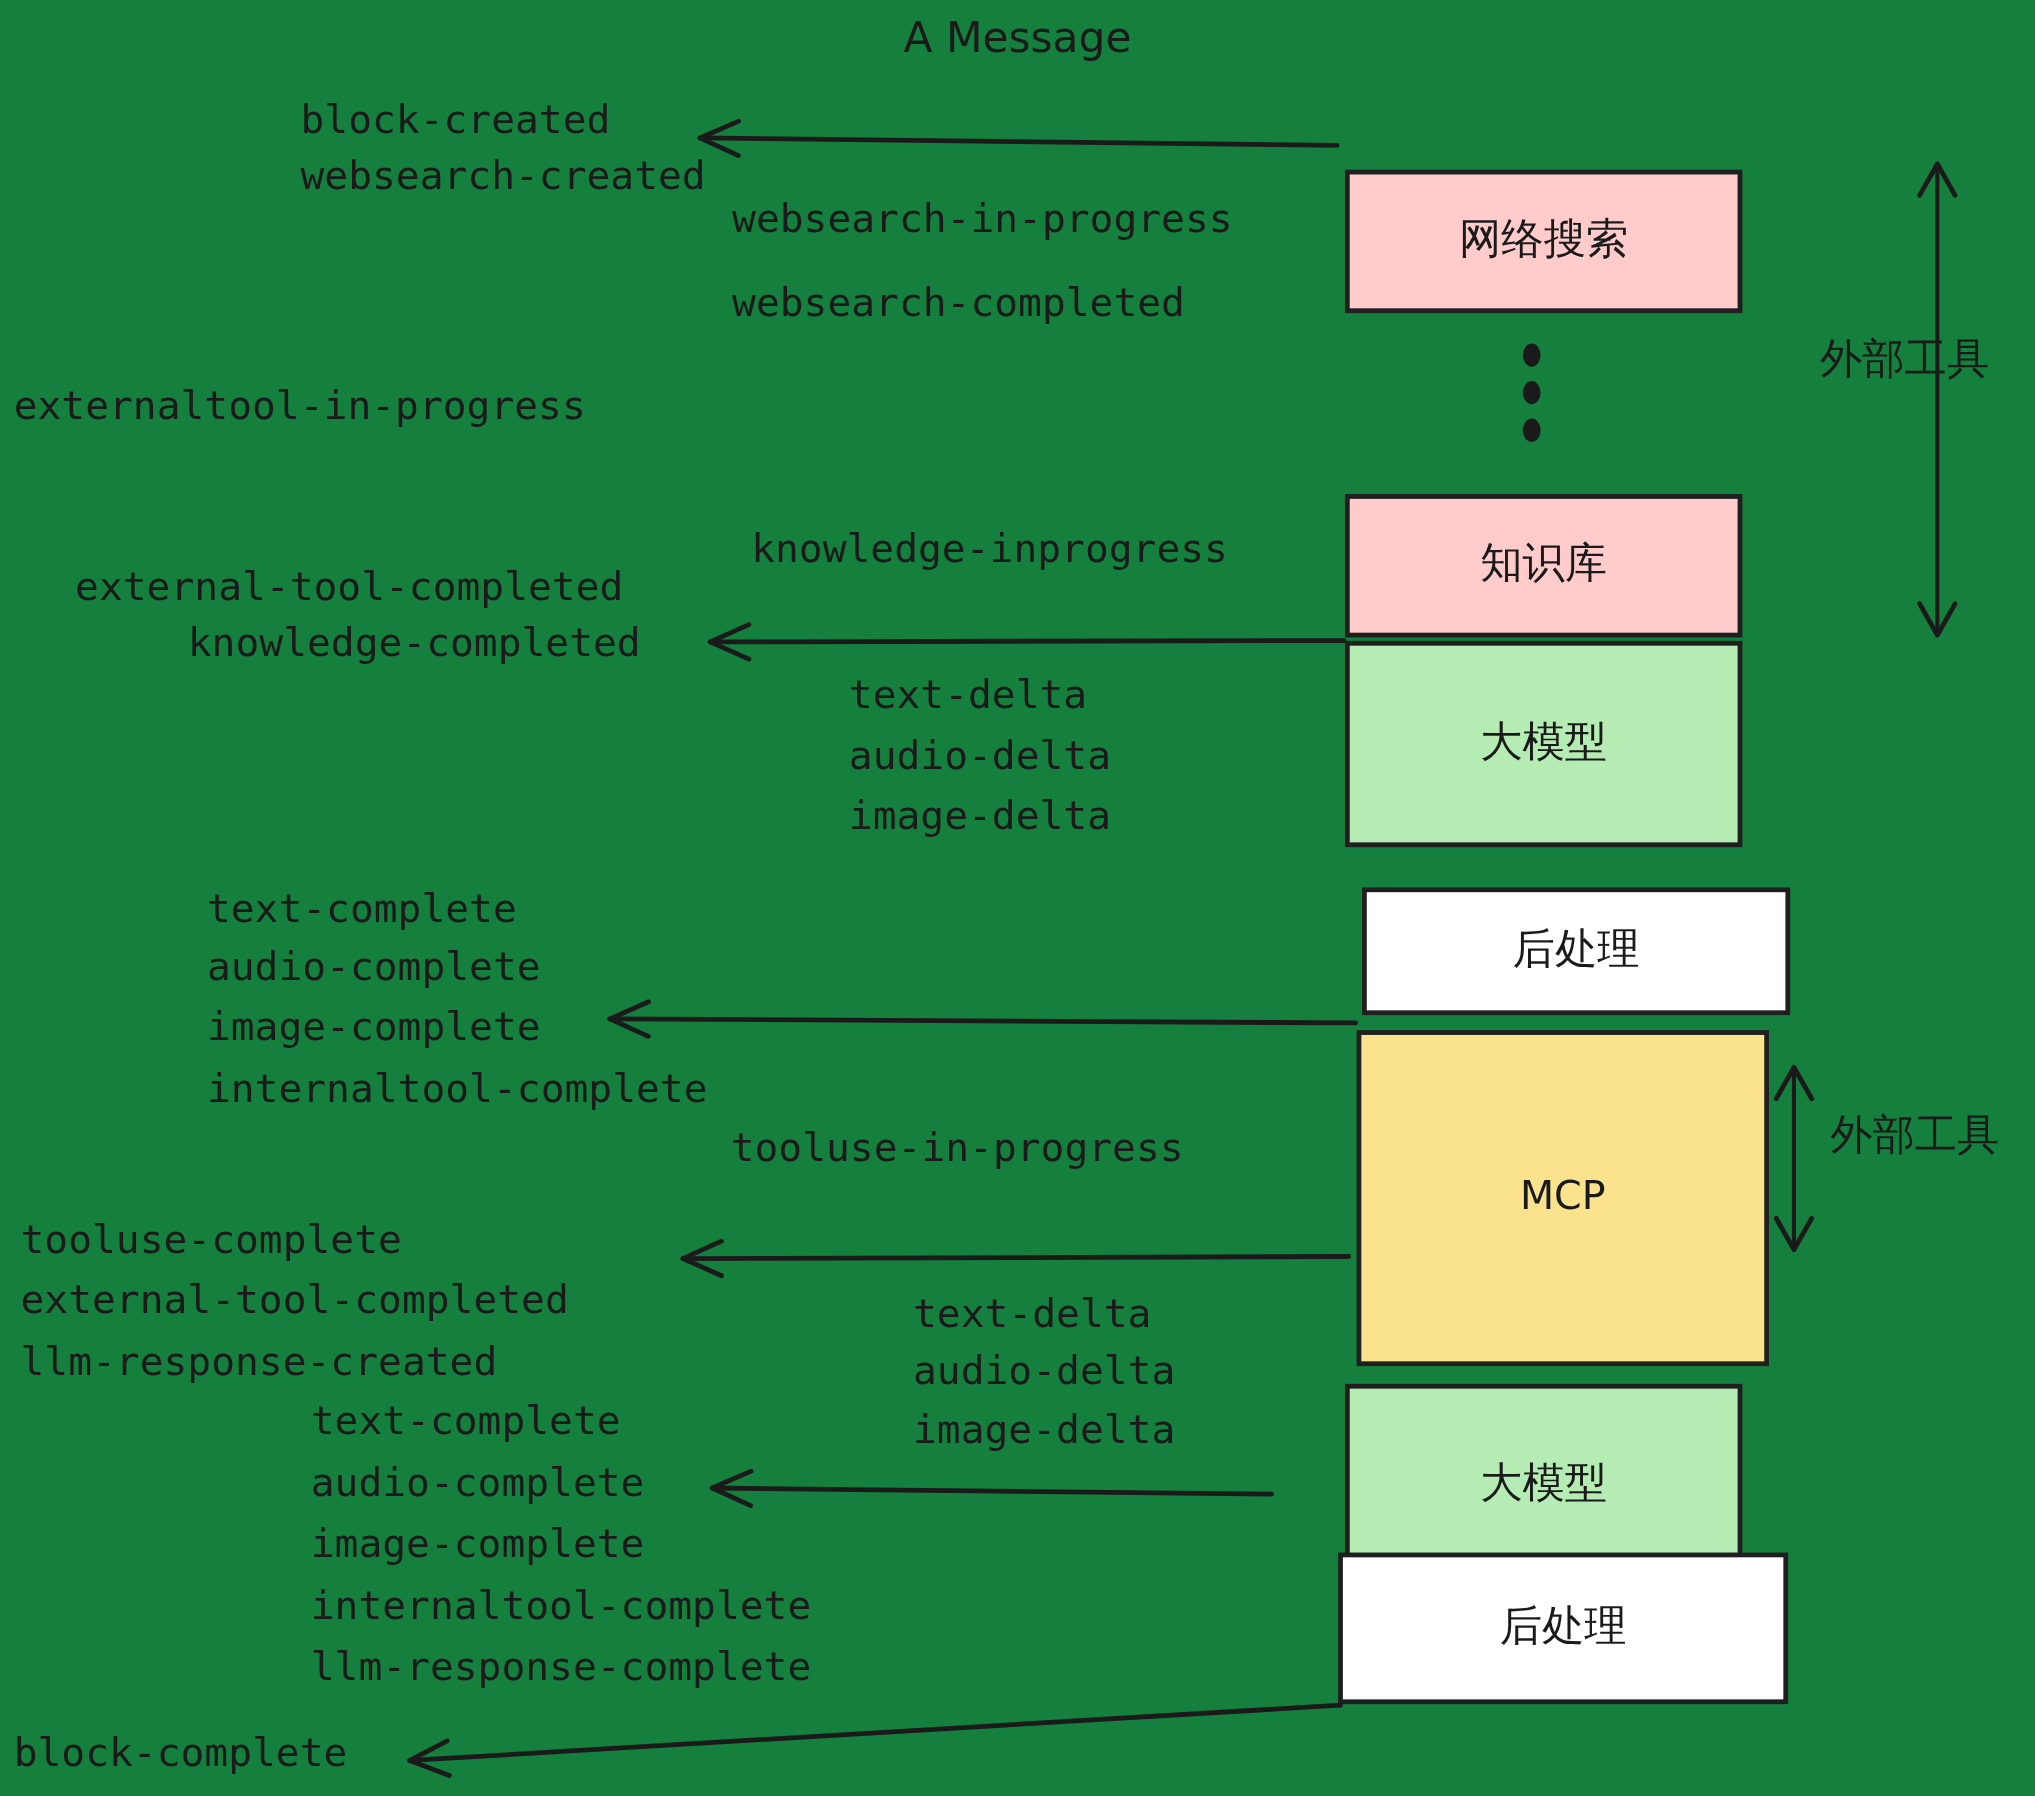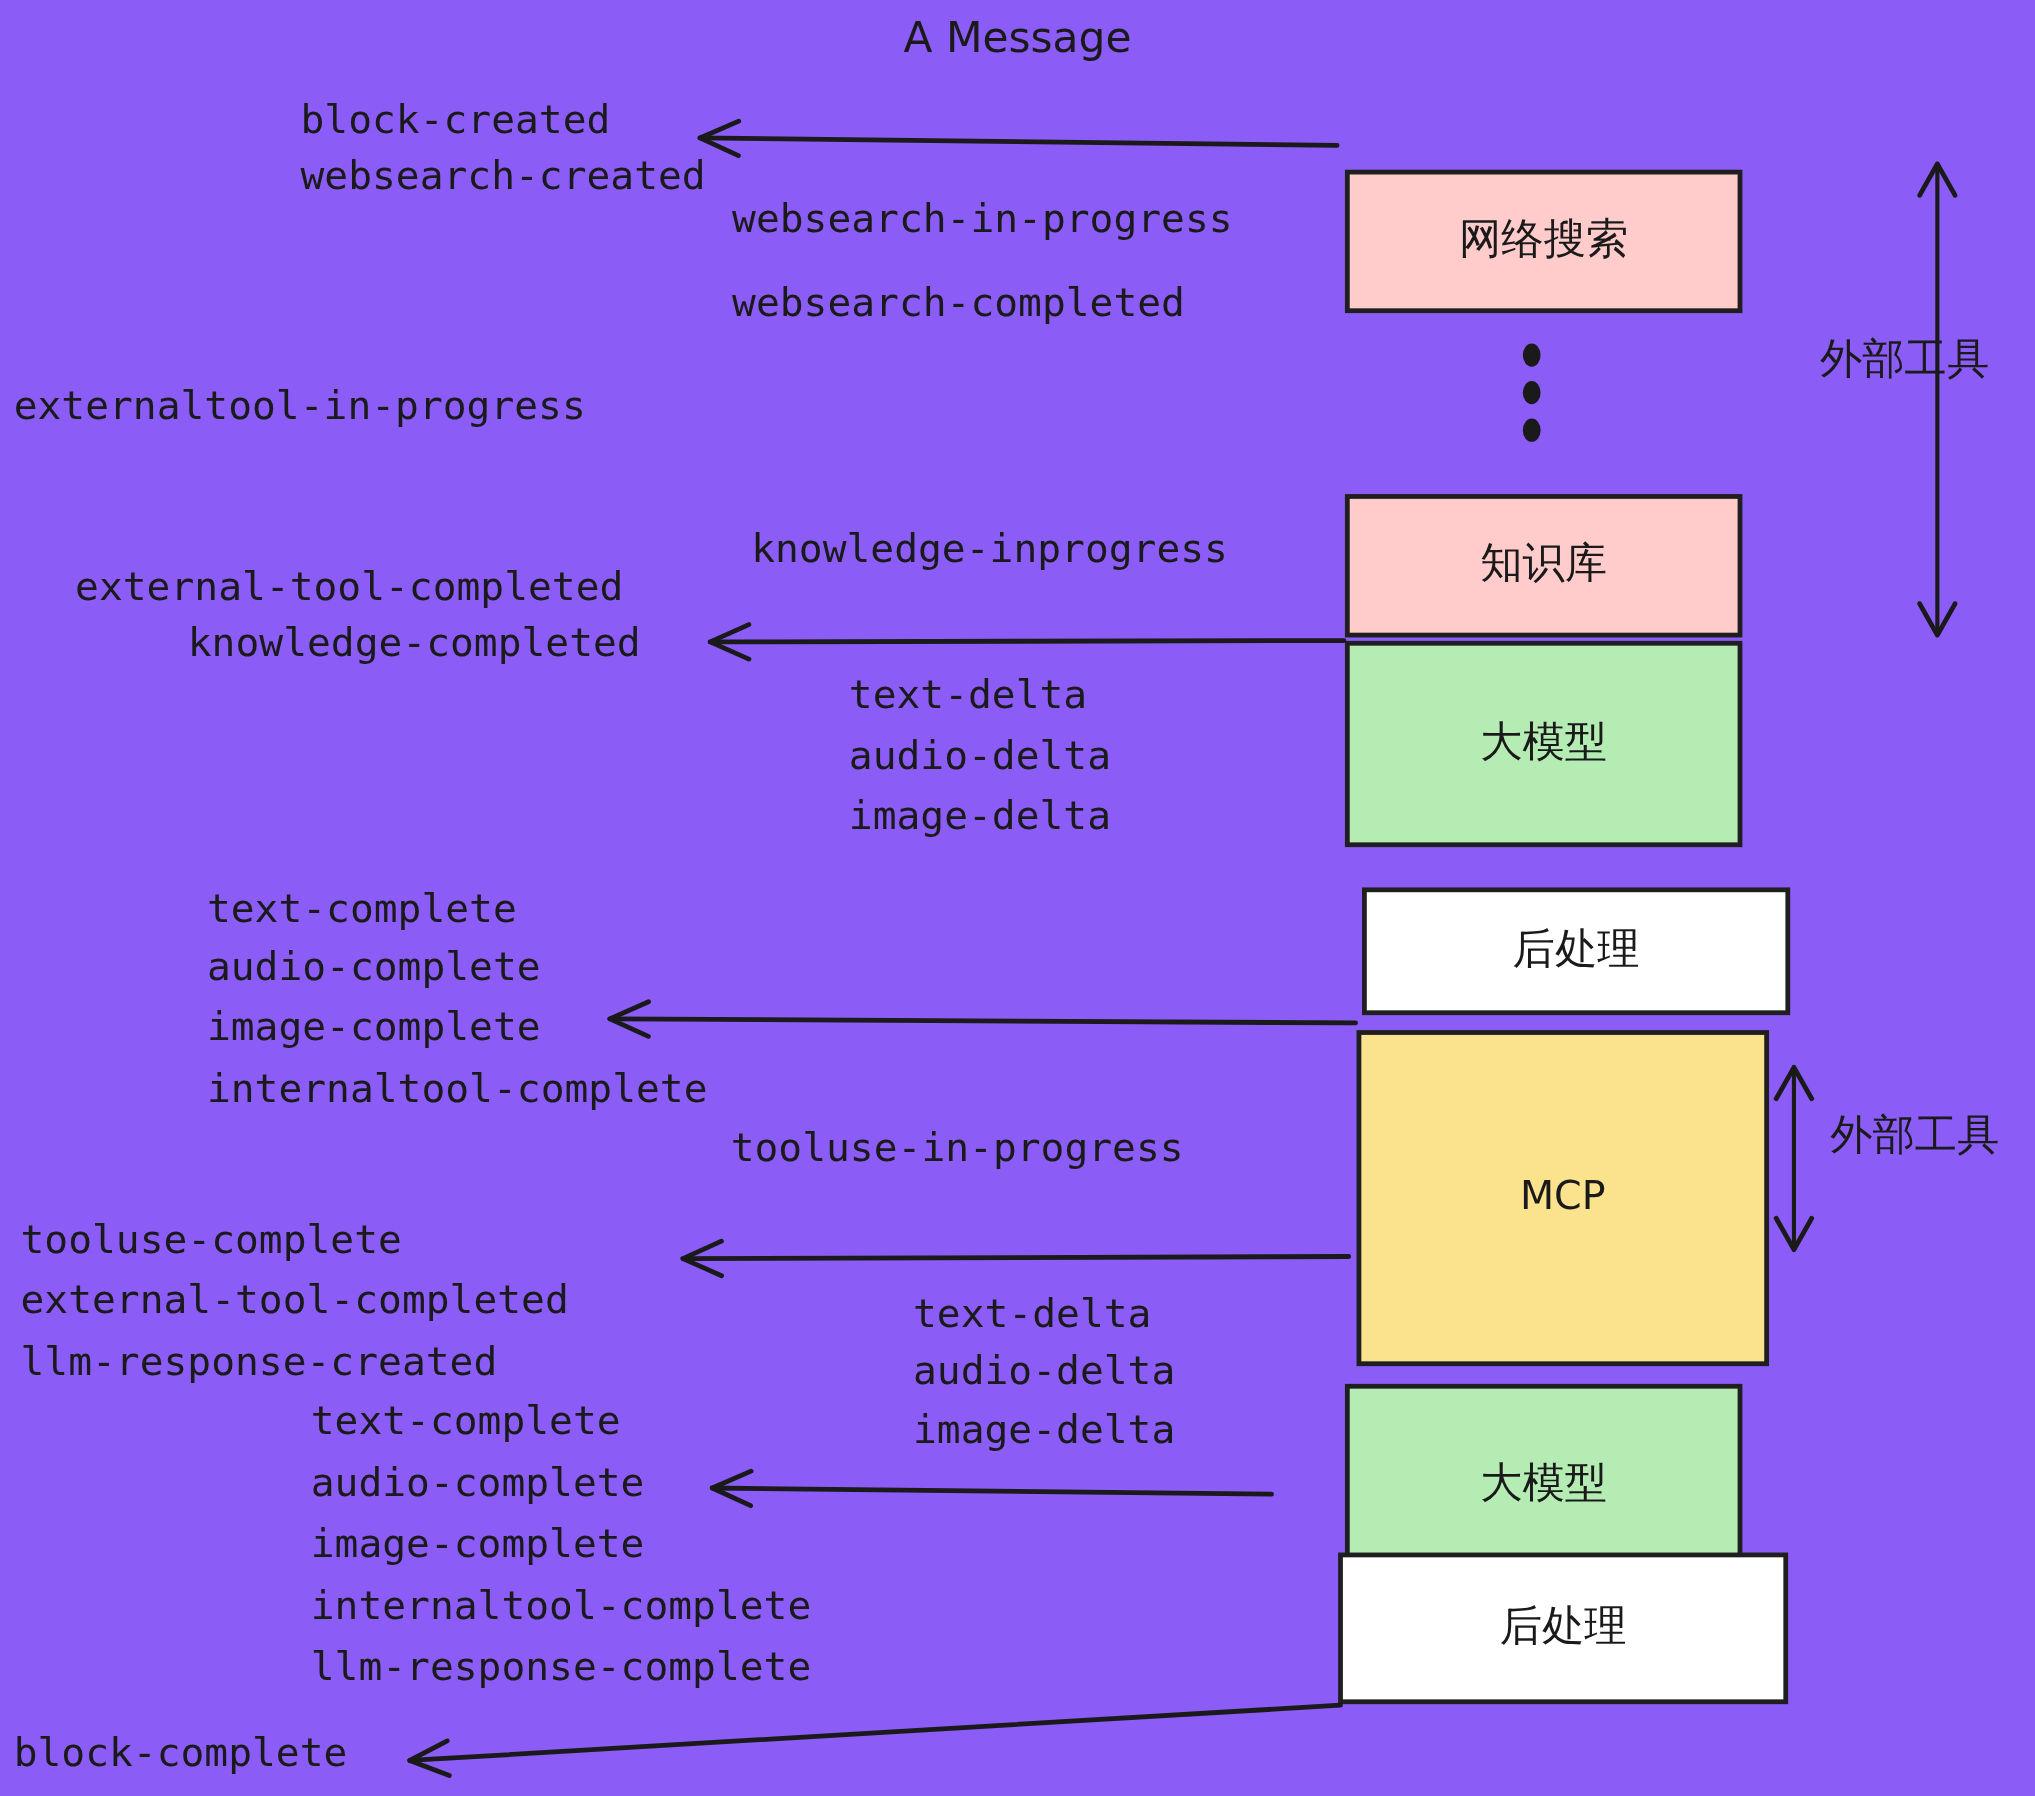--- a/index.html
+++ b/index.html
@@ -1,19 +1,19 @@
 <!DOCTYPE html>
 <html style="font-size:11px"><head>
 <meta charset="utf-8">
 <style>
   html,body{margin:0;padding:0;background:#ffffff;}
   #stage{
     position:relative;
     width:2035px;height:1796px;
-    background:#8b5cf6;
+    background:#15803d;
     overflow:hidden;
     font-family:"DejaVu Sans Mono", monospace;
   }
   svg#diagram{position:absolute;inset:0;width:2035px;height:1796px;display:block;}
   .evt{
     font-family:"DejaVu Sans Mono","Liberation Mono",monospace;
     font-size:58px;
     fill:#1a1a1a;
     dominant-baseline:middle;
   }

